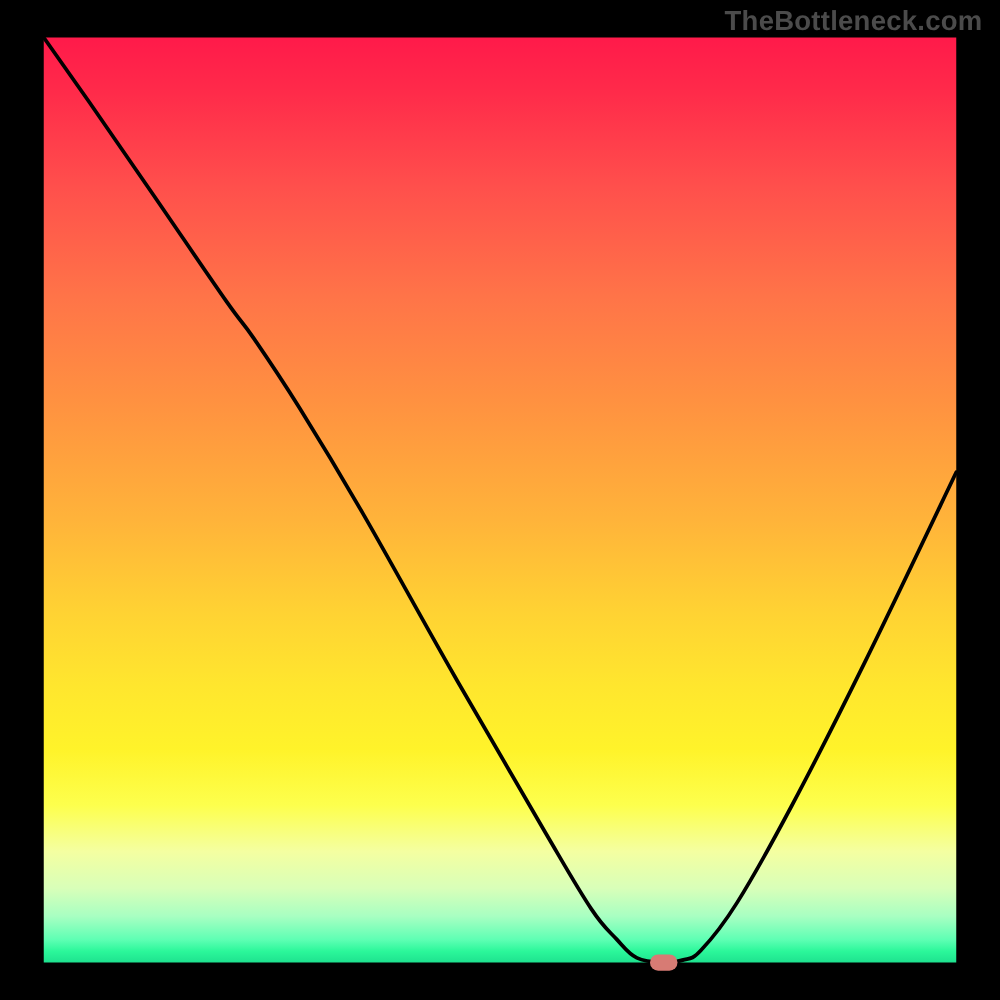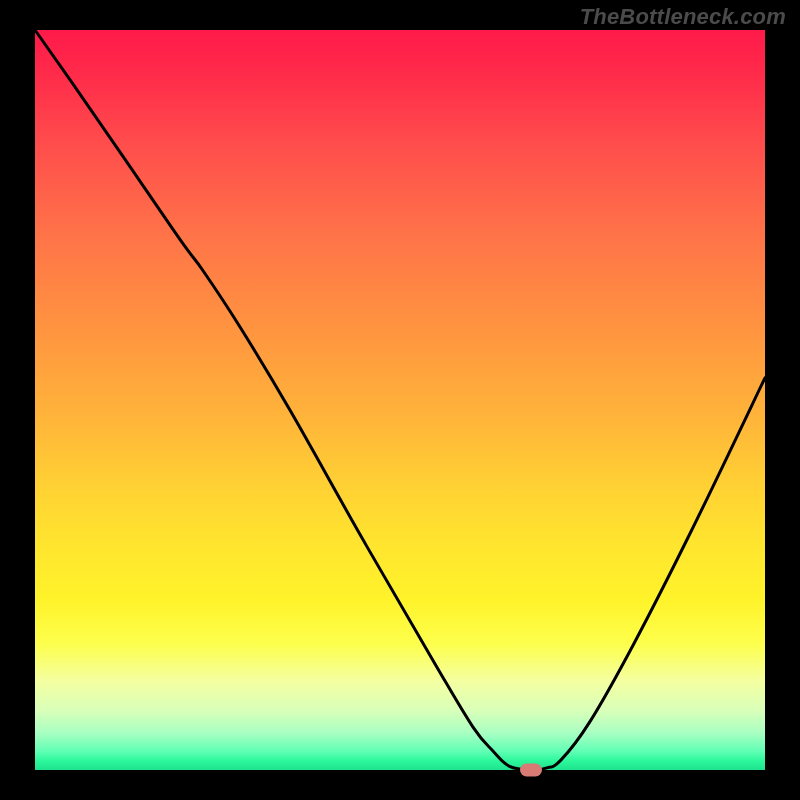--- a/index.html
+++ b/index.html
@@ -9,21 +9,20 @@
     height: 800px;
     background: #000;
     overflow: hidden;
     font-family: Arial, Helvetica, sans-serif;
   }
   .frame {
     position: relative;
     width: 800px;
     height: 800px;
     background: #000;
-    font-style: italic;
   }
   .watermark {
     position: absolute;
     top: 4px;
     right: 14px;
     font-size: 22px;
     font-weight: 600;
     color: #4b4b4b;
     letter-spacing: 0.2px;
     z-index: 10;

